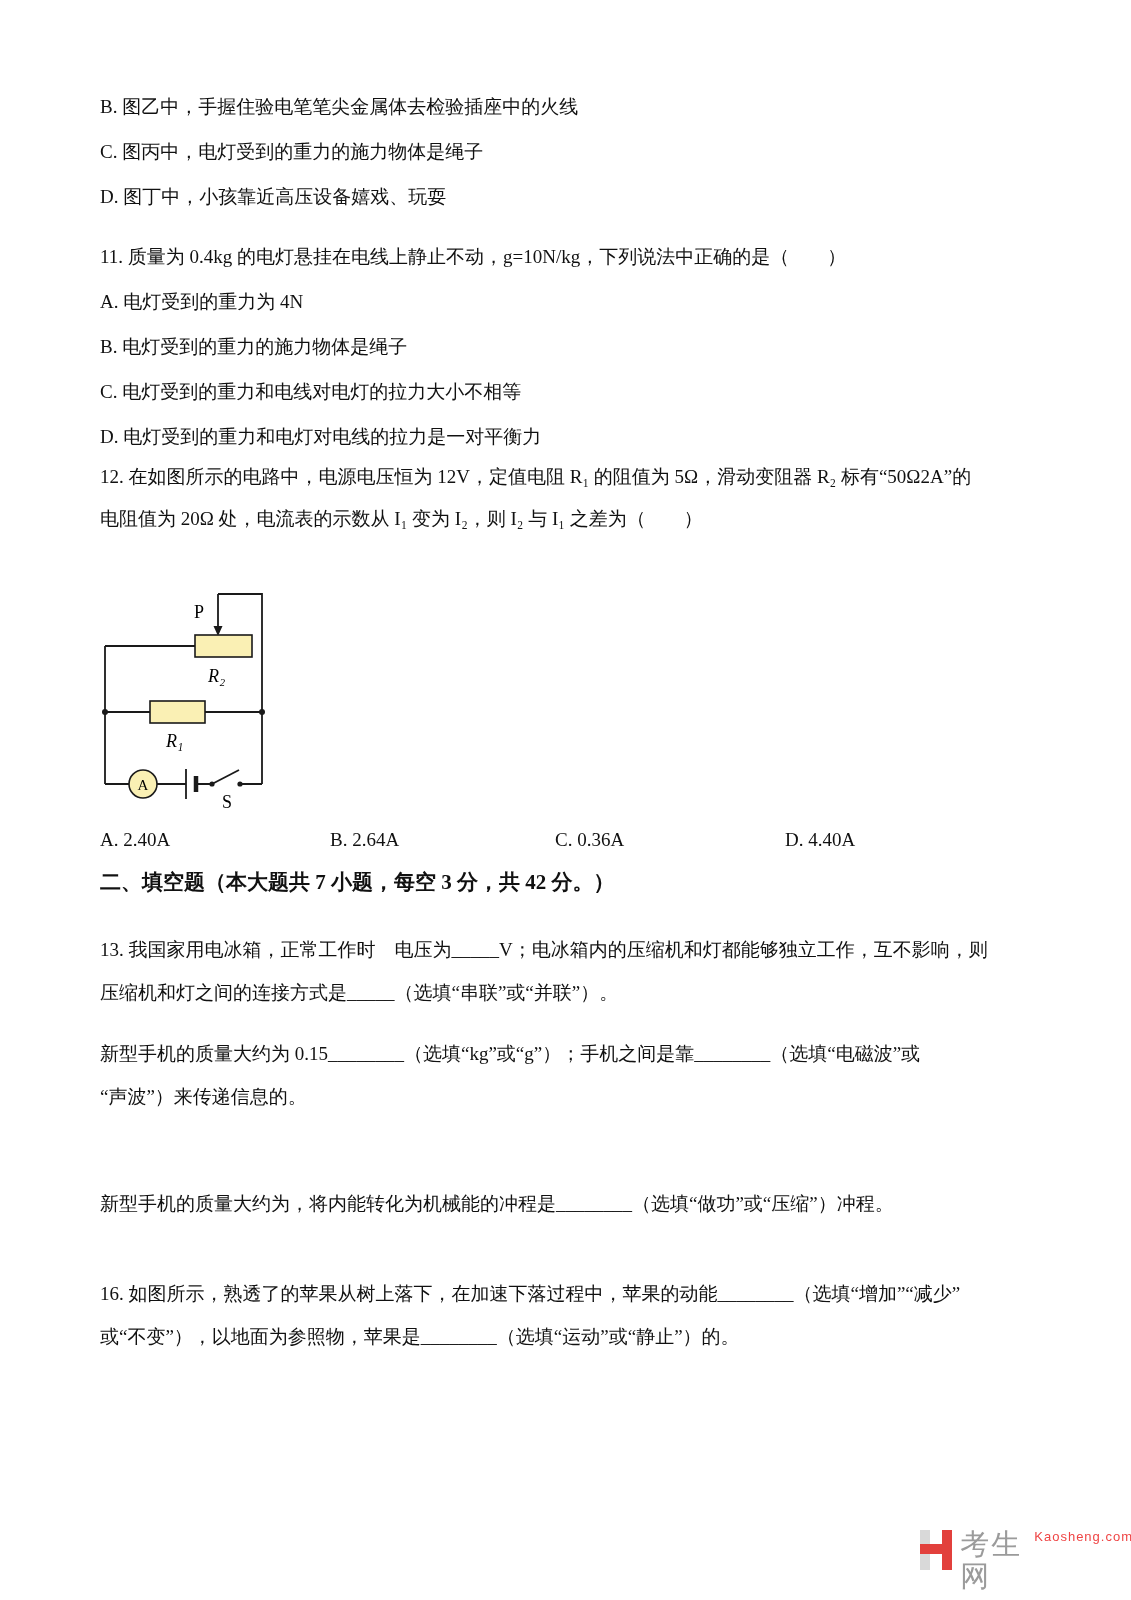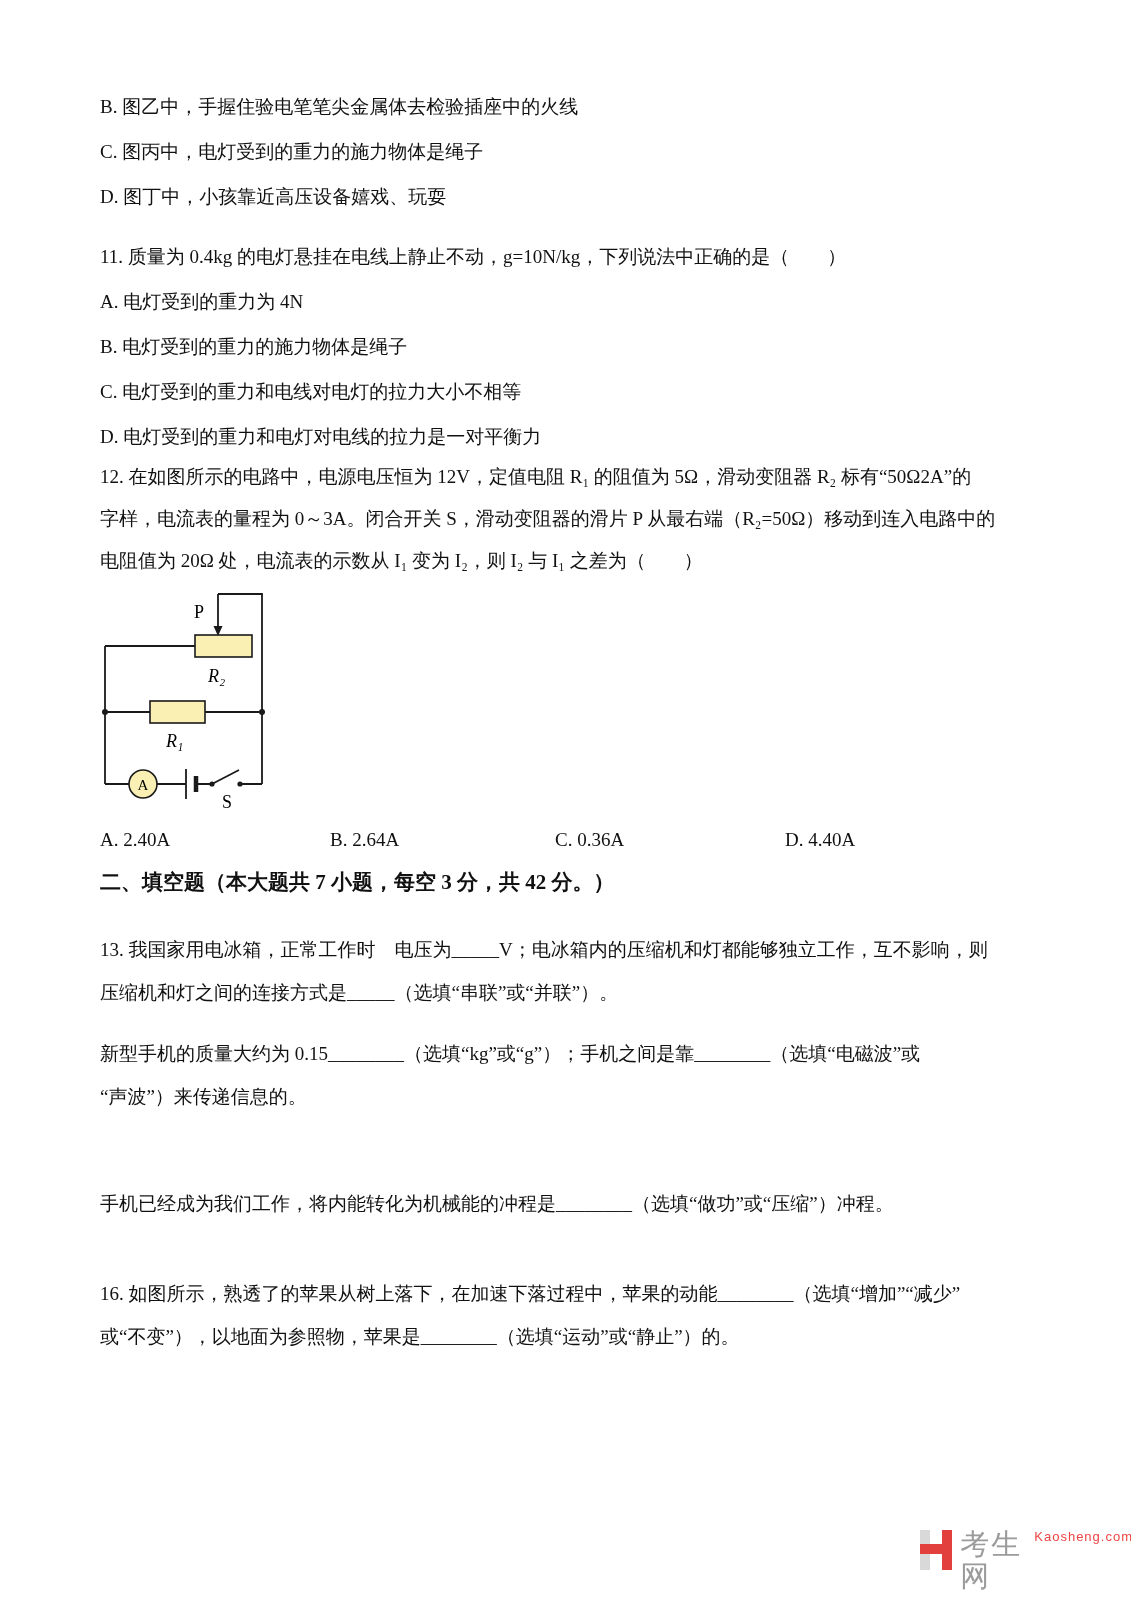--- a/index.html
+++ b/index.html
@@ -41,21 +41,20 @@
   <div class="blk" style="top:234px;">
     <div class="line">11. 质量为 0.4kg 的电灯悬挂在电线上静止不动，g=10N/kg，下列说法中正确的是（　　）</div>
     <div class="line">A. 电灯受到的重力为 4N</div>
     <div class="line">B. 电灯受到的重力的施力物体是绳子</div>
     <div class="line">C. 电灯受到的重力和电线对电灯的拉力大小不相等</div>
     <div class="line">D. 电灯受到的重力和电灯对电线的拉力是一对平衡力</div>
   </div>
 
   <div class="blk lh42" style="top:456px;">
     <div class="line">12. 在如图所示的电路中，电源电压恒为 12V，定值电阻 R₁ 的阻值为 5Ω，滑动变阻器 R₂ 标有“50Ω2A”的</div>
-    <div class="line">字样，电流表的量程为 0～3A。闭合开关 S，滑动变阻器的滑片 P 从最右端（R₂=50Ω）移动到连入电路中的</div>
     <div class="line">电阻值为 20Ω 处，电流表的示数从 I₁ 变为 I₂，则 I₂ 与 I₁ 之差为（　　）</div>
   </div>
 
   <div class="circuit-wrap">
     <svg width="300" height="235" viewBox="0 0 300 235">
 
       <path d="M118,10 H162 V200 M118,10 V44" stroke="#1a1a1a" stroke-width="1.8" fill="none"></path>
       <path d="M5,62 H95 M5,62 V200" stroke="#1a1a1a" stroke-width="1.8" fill="none"></path>
       <path d="M5,128 H162" stroke="#1a1a1a" stroke-width="1.8" fill="none"></path>
       <path d="M5,200 H29 M57,200 H86 M98,200 H110 M140,200 H162" stroke="#1a1a1a" stroke-width="1.8" fill="none"></path>
@@ -100,21 +99,21 @@
     <div class="line">13. 我国家用电冰箱，正常工作时　电压为_____V；电冰箱内的压缩机和灯都能够独立工作，互不影响，则</div>
     <div class="line">压缩机和灯之间的连接方式是_____（选填“串联”或“并联”）。</div>
   </div>
 
   <div class="blk lh43" style="top:1032px;">
     <div class="line">新型手机的质量大约为 0.15________（选填“kg”或“g”）；手机之间是靠________（选填“电磁波”或</div>
     <div class="line">“声波”）来传递信息的。</div>
   </div>
 
   <div class="blk lh43" style="top:1182px;">
-    <div class="line">手机已经成为我们工作，将内能转化为机械能的冲程是________（选填“做功”或“压缩”）冲程。</div>
+    <div class="line">新型手机的质量大约为，将内能转化为机械能的冲程是________（选填“做功”或“压缩”）冲程。</div>
   </div>
 
   <div class="blk lh43" style="top:1272px;">
     <div class="line">16. 如图所示，熟透了的苹果从树上落下，在加速下落过程中，苹果的动能________（选填“增加”“减少”</div>
     <div class="line">或“不变”），以地面为参照物，苹果是________（选填“运动”或“静止”）的。</div>
   </div>
 
   <div class="logo">
     <div class="logo-icon">
       <span class="bar b1"></span>

